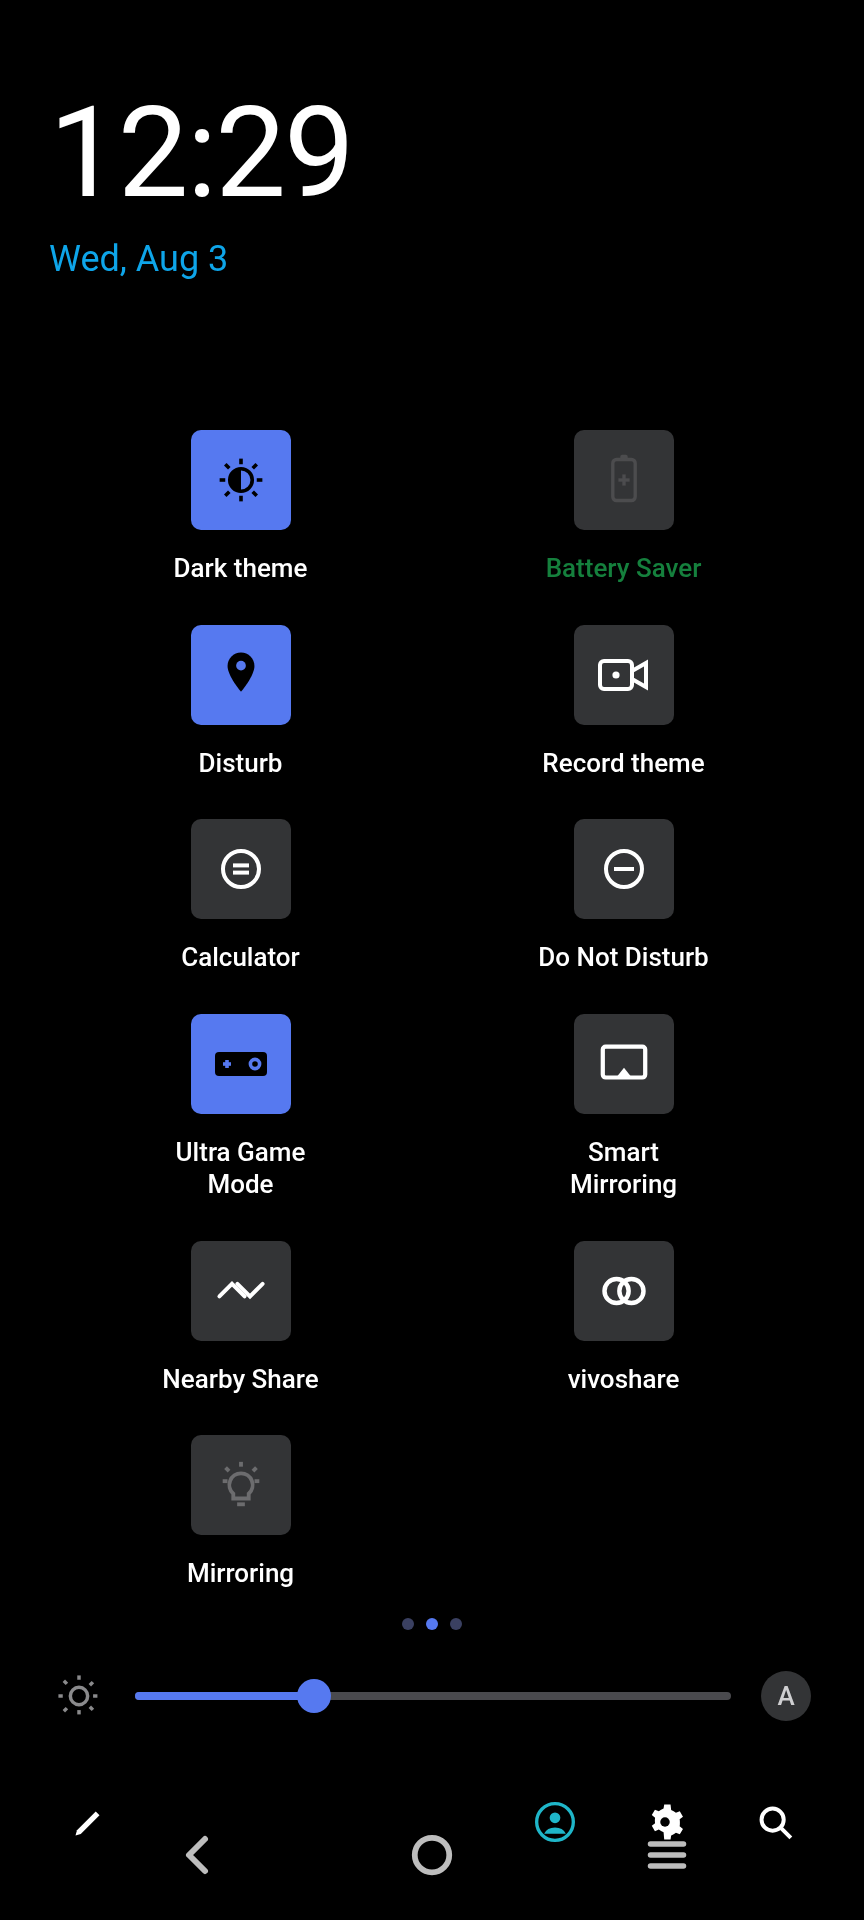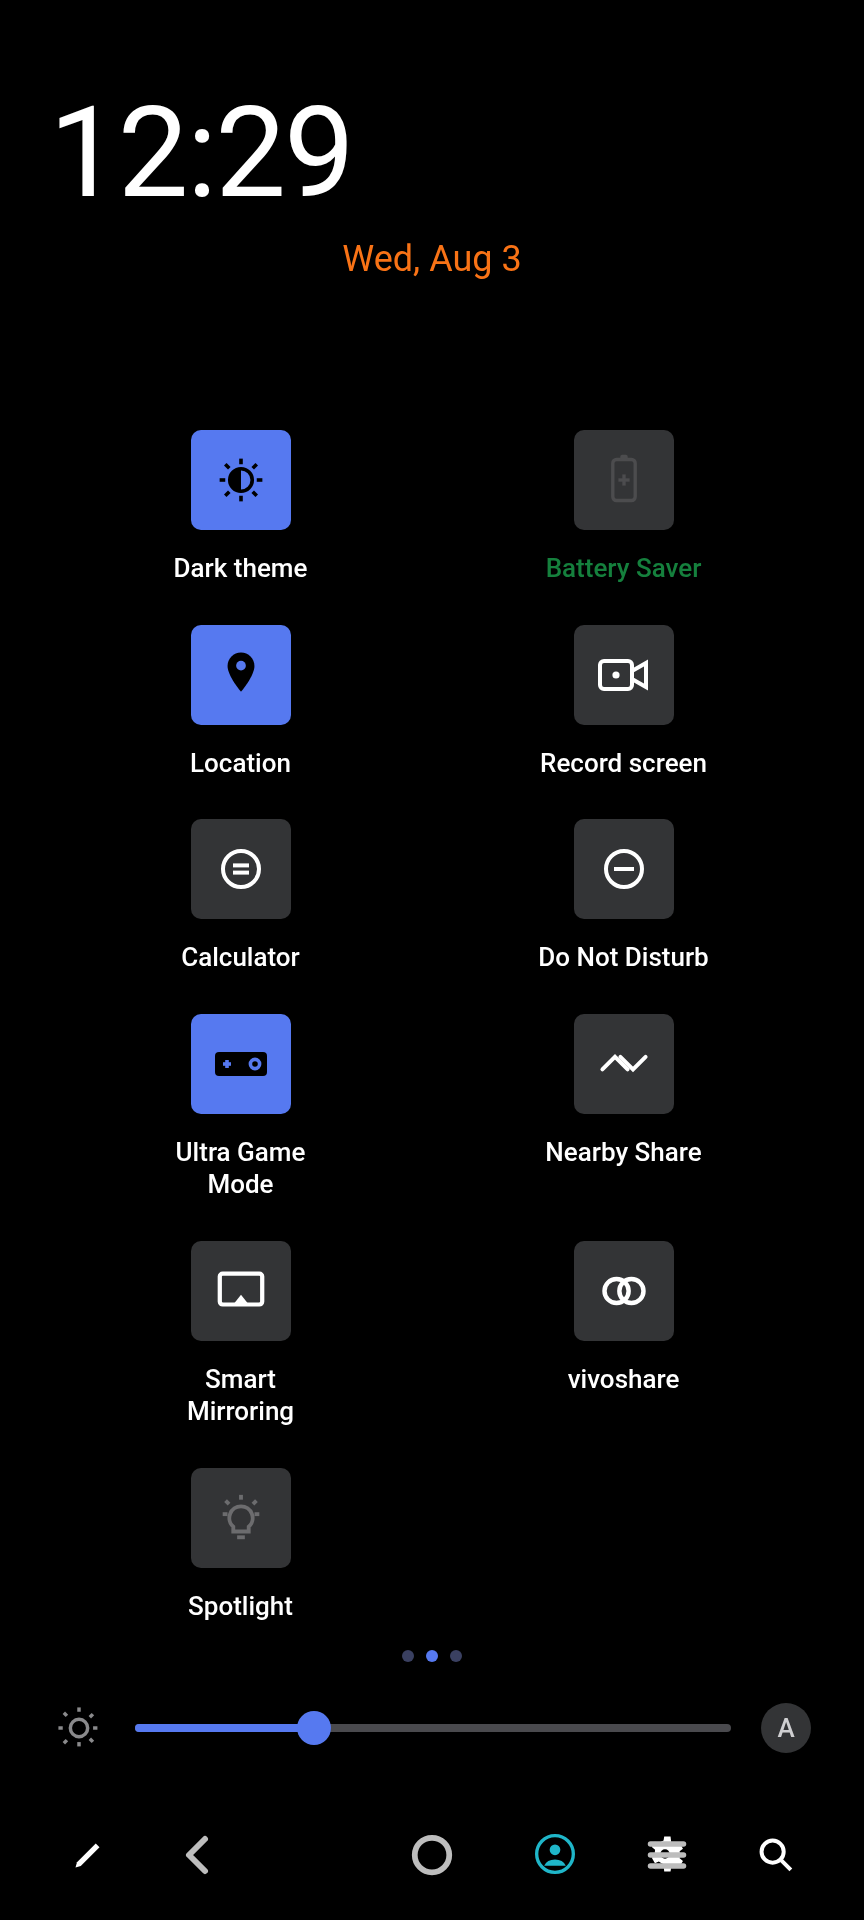--- a/index.html
+++ b/index.html
@@ -23,22 +23,21 @@
   .time {
     font-size: 126px;
     font-weight: 400;
     letter-spacing: -2px;
     line-height: 1;
   }
   .date {
     font-size: 36px;
     font-weight: 400;
     margin-top: 22px;
-    color: #f97316;
-    text-align: center;
+    color: #0ea5e9;
   }
   .tiles {
     display: grid;
     grid-template-columns: repeat(2, 1fr);
     column-gap: 0px;
     row-gap: 40px;
     margin-top: 150px;
     width: 100%;
   }
   .tile {
@@ -215,34 +214,34 @@
 
     <div class="tile">
       <div class="tile-box active">
         <span>
           <svg width="46" height="56" viewBox="0 0 24 30" fill="#000">
             <path d="M12 3c-4 0-7.2 3.2-7.2 7.2 0 5.4 7.2 13.8 7.2 13.8s7.2-8.4 7.2-13.8C19.2 6.2 16 3 12 3z"></path>
             <circle cx="12" cy="10" r="2.6" fill="#5679F0"></circle>
           </svg>
         </span>
       </div>
-      <div class="tile-label">Location</div>
+      <div class="tile-label">Disturb</div>
     </div>
 
     <div class="tile">
       <div class="tile-box">
         <span>
           <svg width="56" height="42" viewBox="0 0 28 20" fill="none" stroke="#fff" stroke-width="2">
             <rect x="2" y="3" width="16" height="14" rx="2"></rect>
             <path d="M18 8 L25 4 L25 16 L18 12 Z"></path>
             <circle cx="10" cy="10" r="1.8" fill="#fff" stroke="none"></circle>
           </svg>
         </span>
       </div>
-      <div class="tile-label">Record screen</div>
+      <div class="tile-label">Record theme</div>
     </div>
 
     <div class="tile">
       <div class="tile-box">
         <span>
           <svg width="48" height="48" viewBox="0 0 24 24" fill="none" stroke="#fff" stroke-width="2">
             <circle cx="12" cy="12" r="9"></circle>
             <line x1="8" y1="10.2" x2="16" y2="10.2"></line>
               <line x1="8" y1="13.8" x2="16" y2="13.8"></line>
           </svg>
@@ -276,39 +275,39 @@
             <circle cx="22" cy="10" r="2.3" fill="none" stroke="#5679F0" stroke-width="1.8"></circle>
           </svg>
         </span>
       </div>
       <div class="tile-label">Ultra Game Mode</div>
     </div>
 
     <div class="tile">
       <div class="tile-box">
         <span>
+          <svg width="54" height="44" viewBox="0 0 28 22" fill="none" stroke="#fff" stroke-width="2.2">
+            <rect x="3" y="2" width="22" height="16" rx="1.5"></rect>
+            <path d="M10 18 L14 13 L18 18 Z" fill="#fff" stroke="none"></path>
+          </svg>
+        </span>
+      </div>
+      <div class="tile-label">Smart Mirroring</div>
+    </div>
+
+    <div class="tile">
+      <div class="tile-box">
+        <span>
           <svg width="54" height="36" viewBox="0 0 30 20" fill="none" stroke="#fff" stroke-width="2.2" stroke-linecap="round">
             <path d="M3 13 L10 6 L17 13"></path>
             <path d="M13 6 L20 13 L27 6"></path>
           </svg>
         </span>
       </div>
       <div class="tile-label">Nearby Share</div>
-    </div>
-
-    <div class="tile">
-      <div class="tile-box">
-        <span>
-          <svg width="54" height="44" viewBox="0 0 28 22" fill="none" stroke="#fff" stroke-width="2.2">
-            <rect x="3" y="2" width="22" height="16" rx="1.5"></rect>
-            <path d="M10 18 L14 13 L18 18 Z" fill="#fff" stroke="none"></path>
-          </svg>
-        </span>
-      </div>
-      <div class="tile-label">Smart Mirroring</div>
     </div>
 
     <div class="tile">
       <div class="tile-box">
         <span>
           <svg width="52" height="40" viewBox="0 0 28 20" fill="none" stroke="#fff" stroke-width="2.4">
             <circle cx="10" cy="10" r="6.5"></circle>
             <circle cx="18" cy="10" r="6.5"></circle>
           </svg>
         </span>
@@ -323,21 +322,21 @@
             <path d="M12 8 a6 6 0 0 0 -4 10.5 V21 h8 v-2.5 A6 6 0 0 0 12 8z"></path>
             <line x1="10" y1="24" x2="14" y2="24"></line>
             <line x1="12" y1="2" x2="12" y2="4.5"></line>
             <line x1="4" y1="5" x2="5.8" y2="6.8"></line>
               <line x1="20" y1="5" x2="18.2" y2="6.8"></line>
             <line x1="2.5" y1="12" x2="5" y2="12"></line>
               <line x1="19" y1="12" x2="21.5" y2="12"></line>
           </svg>
         </span>
       </div>
-      <div class="tile-label">Spotlight</div>
+      <div class="tile-label">Mirroring</div>
     </div>
 
   </div>
 
   <div class="pager">
     <div class="pager-dot"></div>
     <div class="pager-dot on"></div>
     <div class="pager-dot"></div>
   </div>
 

